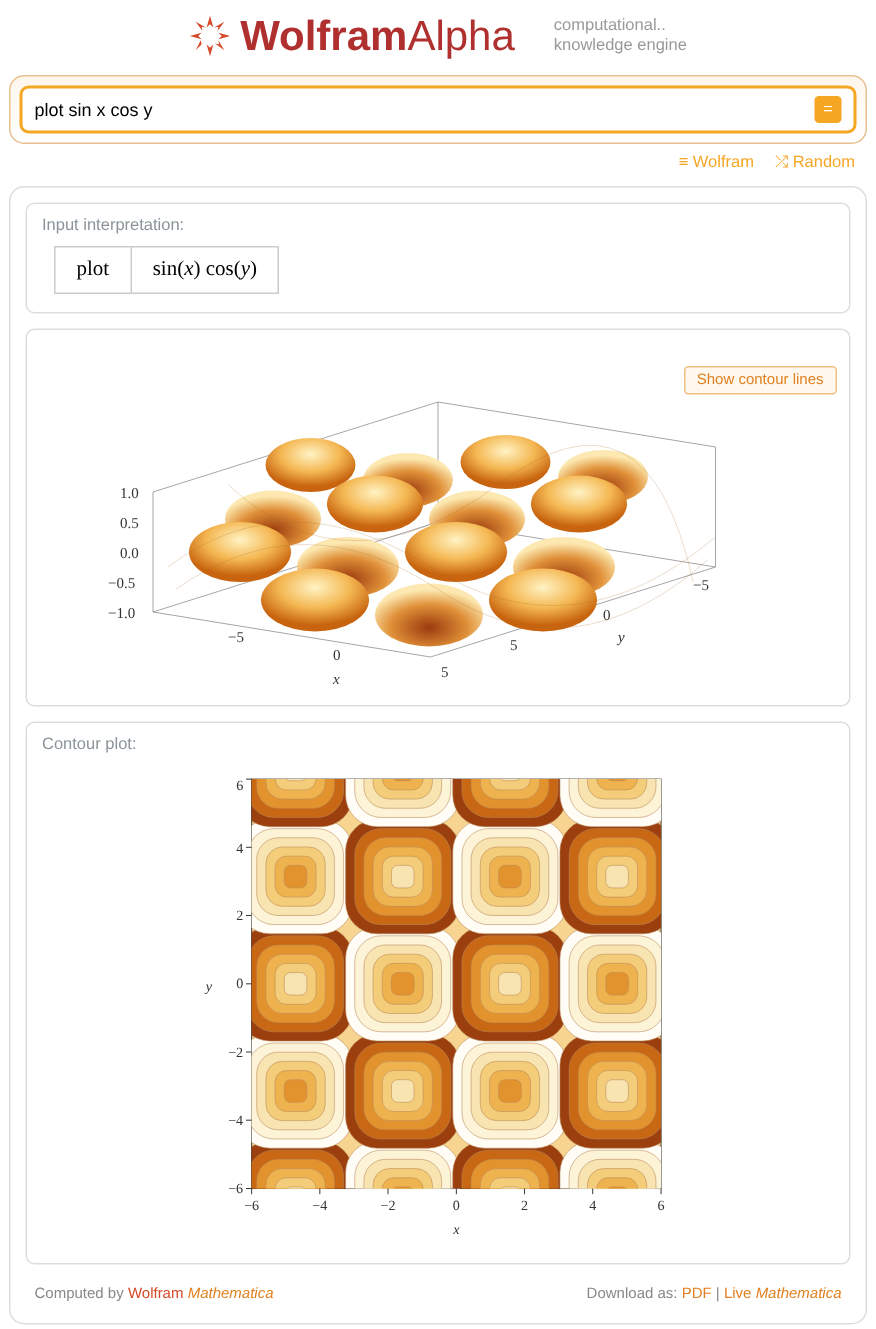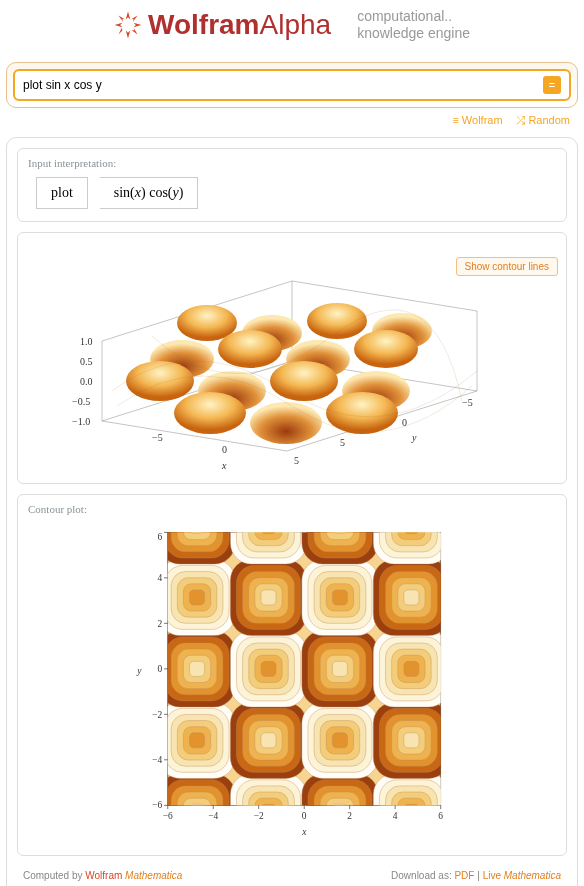--- a/index.html
+++ b/index.html
@@ -7,34 +7,34 @@
   font-family: Arial, Helvetica, sans-serif;
   background: #fff;
   width: 584px;
   height: 886px;
   overflow: hidden;
 }
 .header {
   display: flex;
   justify-content: center;
   align-items: center;
-  padding: 8px 0 20px 0;
+  padding: 8px 0 10px 0;
   gap: 6px;
 }
 .logo-star {
   width: 28px; height: 28px;
 }
 .logo-text {
   font-size: 28px;
   color: #b03030;
   font-weight: 400;
 }
 .logo-text b { color: #b03030; font-weight: bold; }
 .logo-sub {
-  font-size: 14px;
+  font-size: 11px;
   color: #999;
   line-height: 1.2;
   margin-left: 20px;
 }
 .search-container {
   margin: 0 6px;
   border: 1px solid #e8c090;
   border-radius: 10px;
   padding: 6px;
   background: linear-gradient(#fdf6ec, #fff);
@@ -91,25 +91,24 @@
   border-radius: 6px;
   margin-bottom: 10px;
   padding: 8px 10px 12px 10px;
   background: #fff;
   position: relative;
 }
 .pod-title {
   color: #8a9499;
   font-size: 11px;
   margin-bottom: 8px;
-  font-family: Liberation Serif, serif;
 }
 .interp-row {
   display: flex;
-  gap: 12px;
+  gap: 0;
   margin-left: 8px;
 }
 .interp-cell {
   border: 1px solid #ccc;
   padding: 7px 14px;
   font-size: 14px;
   font-family: Georgia, serif;
 }
 .interp-cell + .interp-cell { border-left: none; font-family: Liberation Serif, serif; }
 .pod-action {

